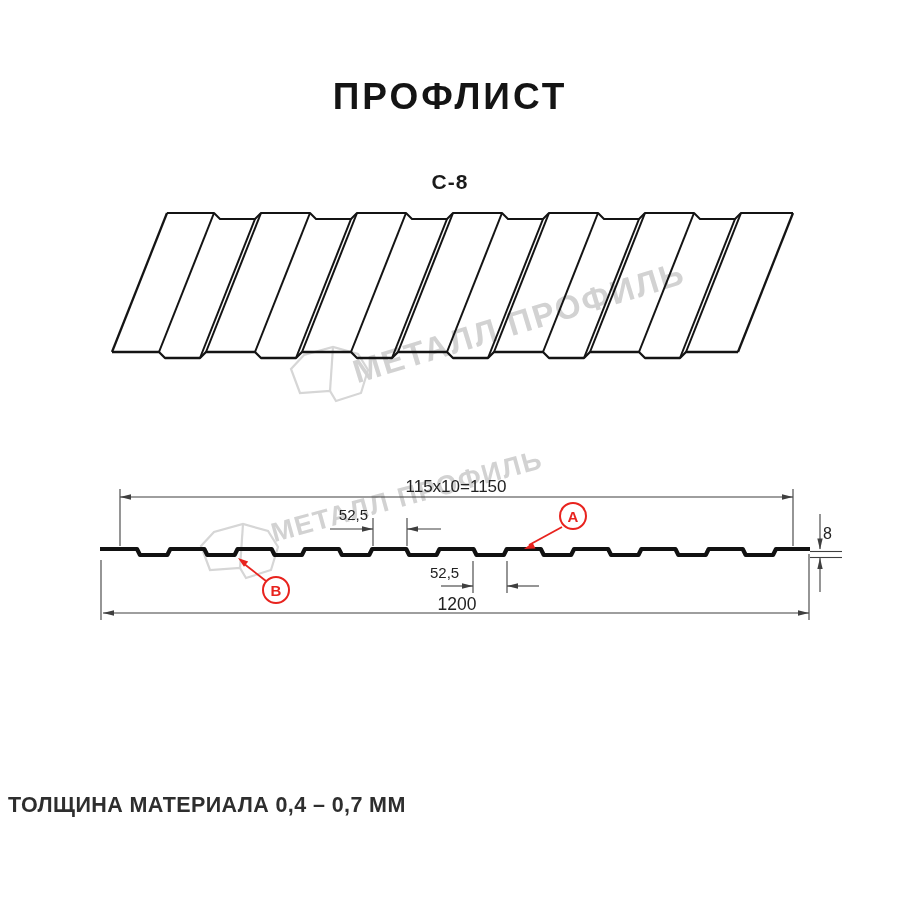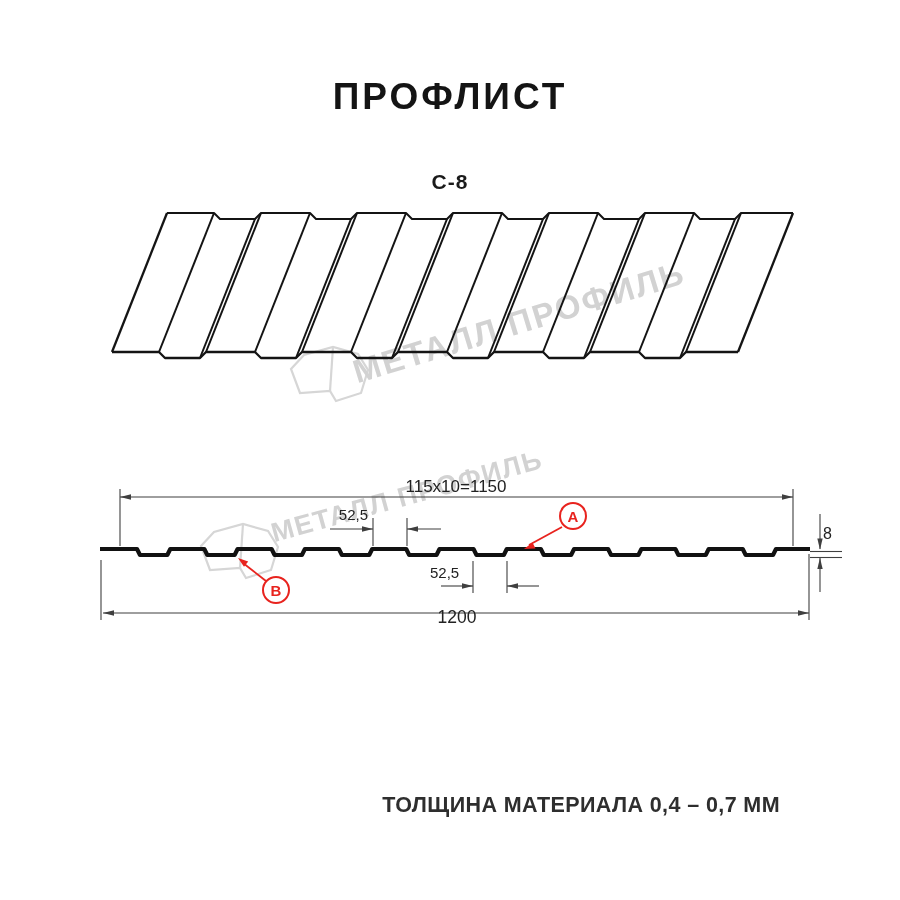--- a/index.html
+++ b/index.html
@@ -3,33 +3,33 @@
 <meta charset="utf-8">
 <style>
   html,body{margin:0;padding:0;background:#fff;}
   .stage{position:relative;width:900px;height:900px;background:#ffffff;overflow:hidden;
          font-family:"Liberation Sans", sans-serif;}
   .abs{position:absolute;}
   .title{left:0;top:76px;width:900px;text-align:center;font-size:37px;font-weight:bold;
          letter-spacing:3px;color:#141414;}
   .subtitle{left:0;top:129px;width:900px;text-align:center;font-size:21px;font-weight:bold;
             letter-spacing:1px;color:#1a1a1a;margin-top:41px;}
-  .footer-note{left:0;top:793px;width:780px;text-align:right;font-size:21.5px;font-weight:bold;
+  .footer-note{left:8px;top:793px;width:780px;text-align:left;font-size:21.5px;font-weight:bold;
                letter-spacing:0.4px;color:#2e2e2e;}
   .wm-text{color:#d2d2d2;font-weight:bold;white-space:nowrap;z-index:1;}
   .wm1{left:360px;top:352px;font-size:33px;letter-spacing:2px;line-height:40px;
        transform:rotate(-17deg);transform-origin:0 100%;}
   .wm2{left:276px;top:517px;font-size:27px;letter-spacing:1.5px;line-height:32px;
        transform:rotate(-15.5deg);transform-origin:0 100%;}
   .dim-label{color:#222;z-index:3;white-space:nowrap;}
   .lbl-1150{left:356px;top:477px;width:200px;text-align:center;font-size:17px;}
   .lbl-52a{left:324px;top:506px;width:44px;text-align:right;font-size:15px;}
   .lbl-52b{left:430px;top:564px;width:44px;text-align:left;font-size:15px;}
   .lbl-8{left:823px;top:525px;font-size:16px;}
-  .lbl-1200{left:357px;top:594px;width:200px;text-align:center;font-size:17.5px;margin-top:13px;}
+  .lbl-1200{left:357px;top:594px;width:200px;text-align:center;font-size:17.5px;}
   .marker-circle{width:28px;height:28px;border:2.5px solid #e8231e;border-radius:50%;
                  box-sizing:border-box;color:#e8231e;font-size:15px;font-weight:bold;
                  display:flex;align-items:center;justify-content:center;z-index:3;background:transparent;}
   .mk-a{left:559px;top:502px;}
   .mk-b{left:262px;top:576px;}
   svg{position:absolute;left:0;top:0;}
   .lines{z-index:2;}
   .wmlayer{z-index:1;}
 </style>
 </head>

